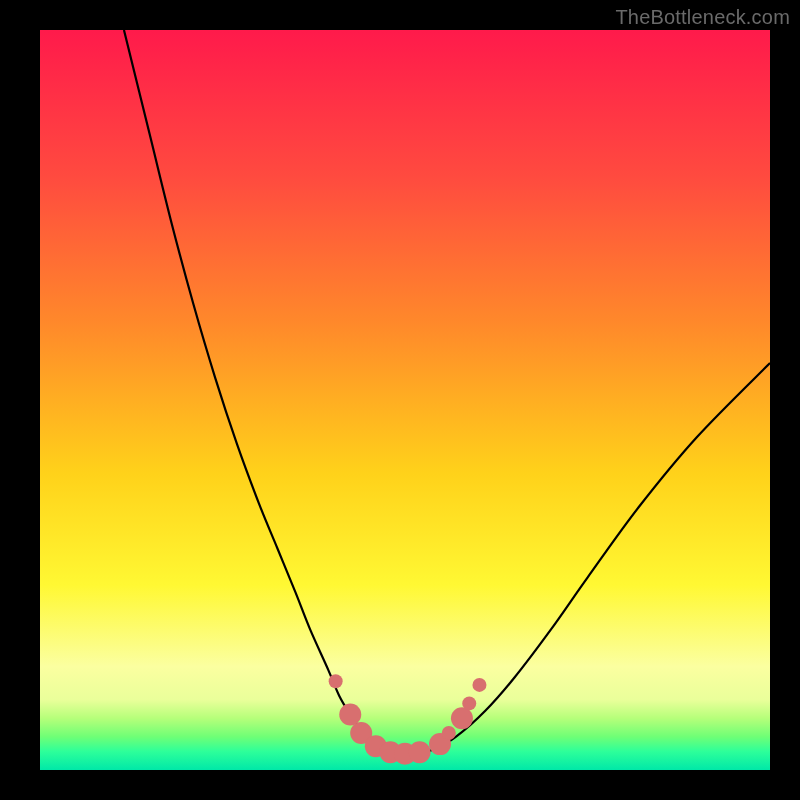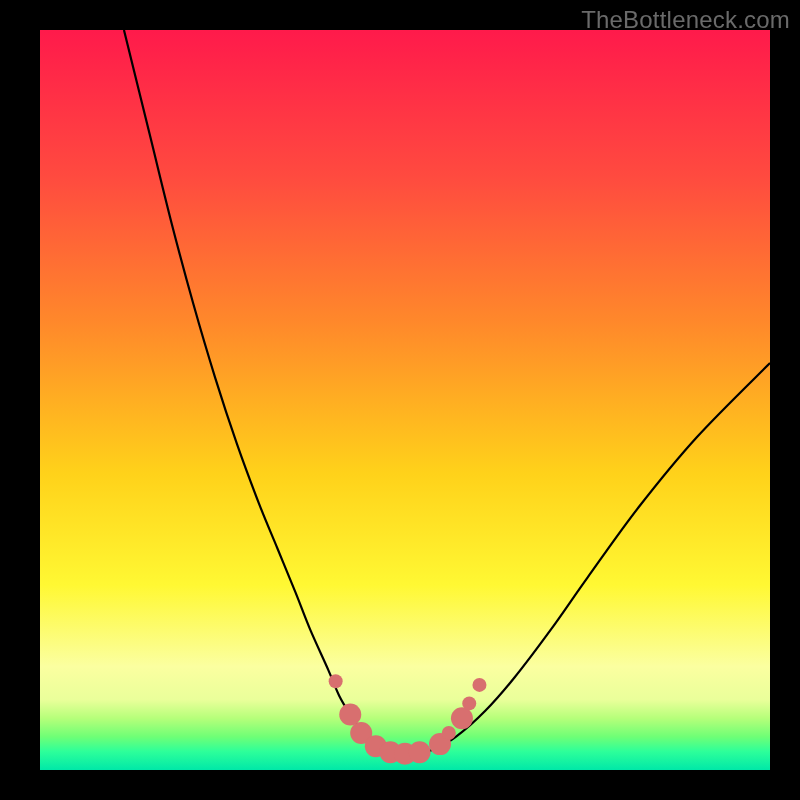--- a/index.html
+++ b/index.html
@@ -16,21 +16,21 @@
     top: 0;
     width: 800px;
     height: 800px;
     background: #000;
   }
   .watermark {
     position: absolute;
     top: 6px;
     right: 10px;
     color: #6a6a6a;
-    font-size: 24px;
+    font-size: 20px;
     font-weight: 500;
     letter-spacing: 0.2px;
   }
   svg {
     position: absolute;
     left: 0;
     top: 0;
   }
 </style>
 </head>

